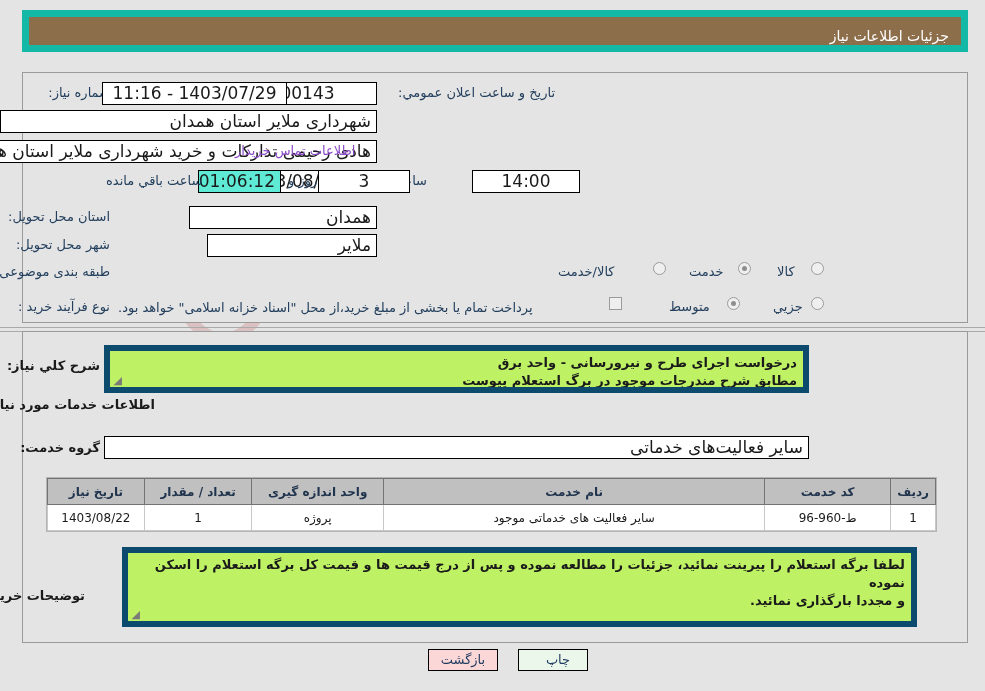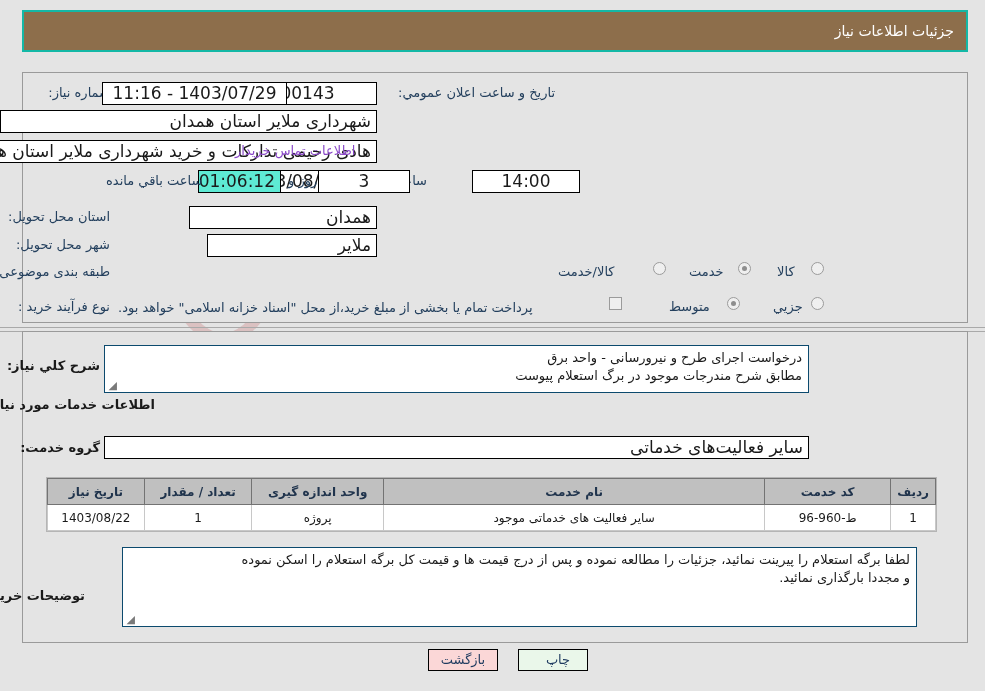--- a/index.html
+++ b/index.html
@@ -43,21 +43,21 @@
     left: 175px; top: 22px;
     width: 96px; height: 116px;
   }
 
   
   .titlebar {
     position: absolute;
     left: 22px; top: 10px;
     width: 946px; height: 42px;
     background: #8d6e4b;
-    border: 2px solid #14b8a6;
+    border: 7px solid #14b8a6;
     color: #ffffff;
     z-index: 3;
   }
   .titlebar .t {
     position: absolute;
     right: 12px; top: 11px;
     font-size: 14px;
   }
 
   
@@ -137,28 +137,29 @@
   .checkbox {
     position: absolute;
     width: 13px; height: 13px;
     border: 1px solid #9b9b9b;
     background: #efefef;
   }
 
   
   .ta {
     position: absolute;
-    border: 1px solid #0c4a6e;
-    background: #ffffff;
+    border: 6px solid #0c4a6e;
+    background: #bef264;
     font-size: 13px;
     color: #1a1a1a;
     padding: 3px 6px 0 6px;
     line-height: 18px;
     text-align: right;
     overflow: hidden;
+    font-weight: bold;
   }
   .ta .grip {
     position: absolute;
     left: 2px; bottom: 1px;
     width: 10px; height: 10px;
     color: #7a7a7a;
     font-size: 11px;
     line-height: 10px;
   }
 

